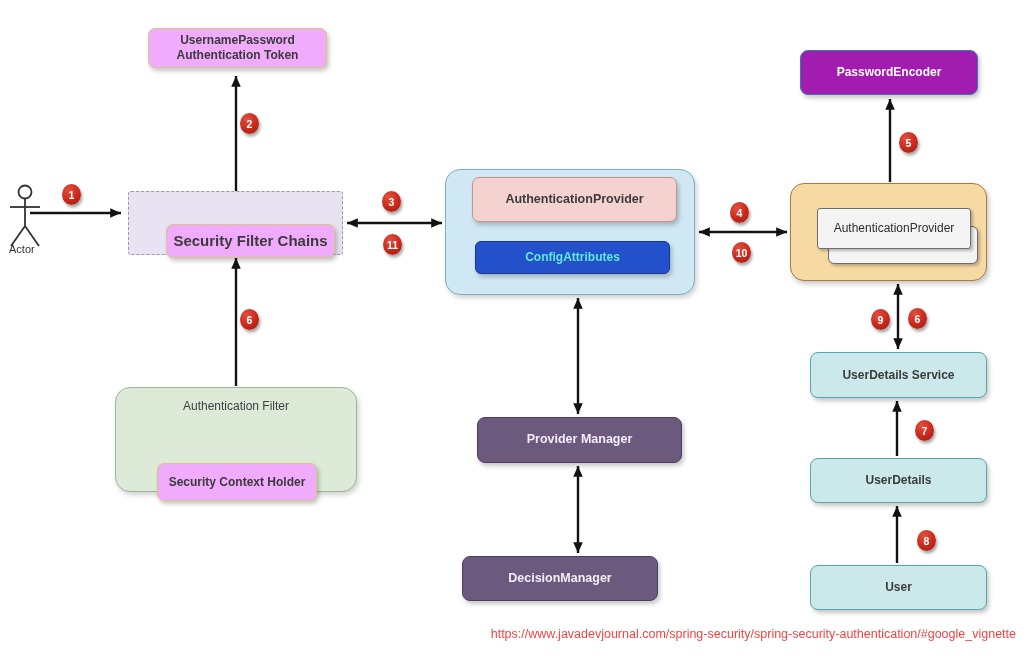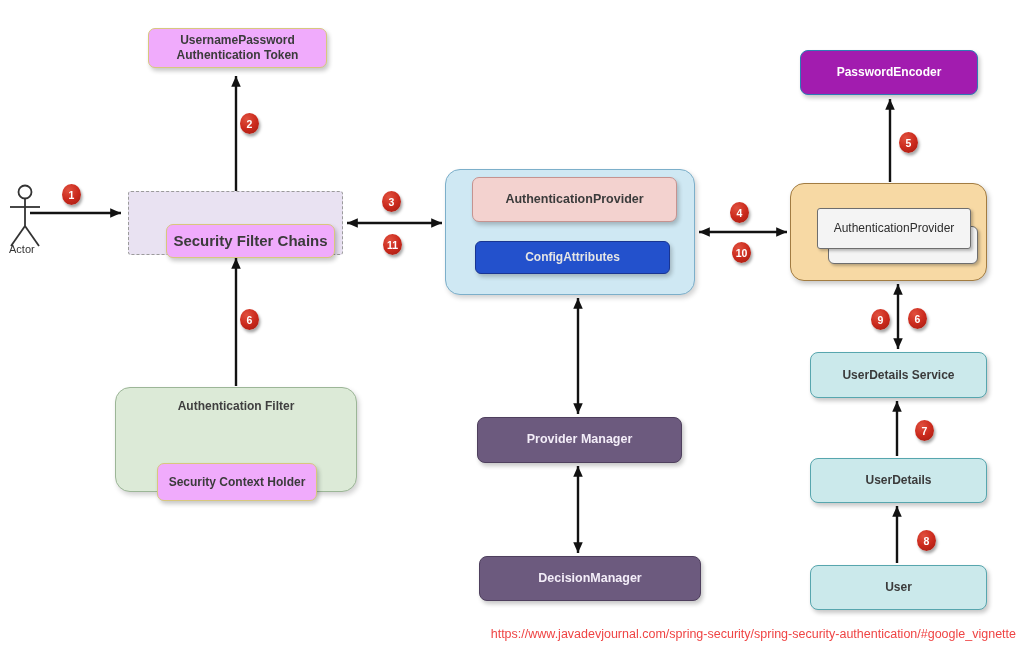--- a/index.html
+++ b/index.html
@@ -17,32 +17,32 @@
     text-align:center;font-weight:bold;font-size:12px;color:#3b3b3b;
     border-radius:7px;line-height:1.25;
     box-shadow:2px 3px 4px rgba(0,0,0,0.22);
     z-index:3;
   }
   .group{position:absolute;box-sizing:border-box;z-index:1;}
   .cream{background:#f0abfc;border:1.5px solid #d8c77e;}
   .lavender{background:#e9e2f2;border:1.4px dashed #9b9b9b;border-radius:3px;}
   .ltblue{background:#cfe8f3;border:1.5px solid #7cafca;border-radius:15px;box-shadow:2px 3px 5px rgba(0,0,0,0.18);}
   .pink{background:#f3d2cf;border:1.5px solid #c59390;}
-  .cfgblue{background:#2351cc;border:1.5px solid #193592;color:#e5e5e5;border-radius:6px;}
+  .cfgblue{background:#2351cc;border:1.5px solid #193592;color:#5eead4;border-radius:6px;}
   .pwd{background:#a21caf;border:1.5px solid #2e7cb4;color:#ffffff;border-radius:8px;}
   .orange{background:#f7d9a4;border:1.5px solid #a27c42;border-radius:14px;box-shadow:2px 3px 5px rgba(0,0,0,0.22);}
   .whitebox{background:#f4f4f4;border:1px solid #6e6e6e;border-radius:3px;font-weight:normal;color:#2e2e2e;box-shadow:2px 2px 3px rgba(0,0,0,0.25);}
   .whitebox.back{z-index:2;border-radius:6px;}
   .whitebox.front{z-index:4;}
   .teal{background:#cbe9eb;border:1.5px solid #57a6ae;border-radius:8px;}
   .purple{background:#6c5a7e;border:1.5px solid #4e3f5d;color:#f3edf8;border-radius:8px;font-size:12.5px;}
   .green{background:#dcead7;border:1.5px solid #9cb697;border-radius:15px;box-shadow:2px 3px 5px rgba(0,0,0,0.18);}
   .group-label{
     position:absolute;z-index:2;text-align:center;
-    font-size:12px;color:#3f3f3f;font-weight:bold;
+    font-size:12px;color:#3f3f3f;font-weight:normal;
   }
   .badge{
     position:absolute;z-index:6;
     width:19px;height:21px;border-radius:50%;
     background:radial-gradient(circle at 35% 28%, #e0503e 0%, #cb2a1d 50%, #a01a10 100%);
     color:#ffffff;font-size:10.5px;font-weight:bold;
     display:flex;align-items:center;justify-content:center;
     box-shadow:1.5px 2.5px 3px rgba(0,0,0,0.35);
   }
   .actor-label{position:absolute;z-index:3;font-size:11px;color:#333333;}
@@ -99,21 +99,21 @@
 
   <div class="group orange" style="left:790px;top:183px;width:197px;height:98px;"></div>
   <div class="node whitebox back" style="left:828px;top:226px;width:150px;height:38px;"></div>
   <div class="node whitebox front" style="left:817px;top:208px;width:154px;height:41px;">AuthenticationProvider</div>
 
   <div class="node teal" style="left:810px;top:352px;width:177px;height:46px;">UserDetails Service</div>
   <div class="node teal" style="left:810px;top:458px;width:177px;height:45px;">UserDetails</div>
   <div class="node teal" style="left:810px;top:565px;width:177px;height:45px;">User</div>
 
   <div class="node purple" style="left:477px;top:417px;width:205px;height:46px;">Provider Manager</div>
-  <div class="node purple" style="left:479px;top:556px;width:222px;height:45px;text-align:center;">DecisionManager</div>
+  <div class="node purple" style="left:462px;top:556px;width:196px;height:45px;text-align:center;">DecisionManager</div>
 
   <div class="group green" style="left:115px;top:387px;width:242px;height:105px;"></div>
   <div class="group-label" style="left:115px;top:399px;width:242px;">Authentication Filter</div>
   <div class="node cream" style="left:157px;top:431px;width:160px;height:38px;margin-top:32px;">Security Context Holder</div>
 
   <div class="actor-label" style="left:9px;top:243px;">Actor</div>
 
   <span class="badge" style="left:62px;top:184px;">1</span>
   <span class="badge" style="left:240px;top:113px;">2</span>
   <span class="badge" style="left:382px;top:191px;">3</span>

